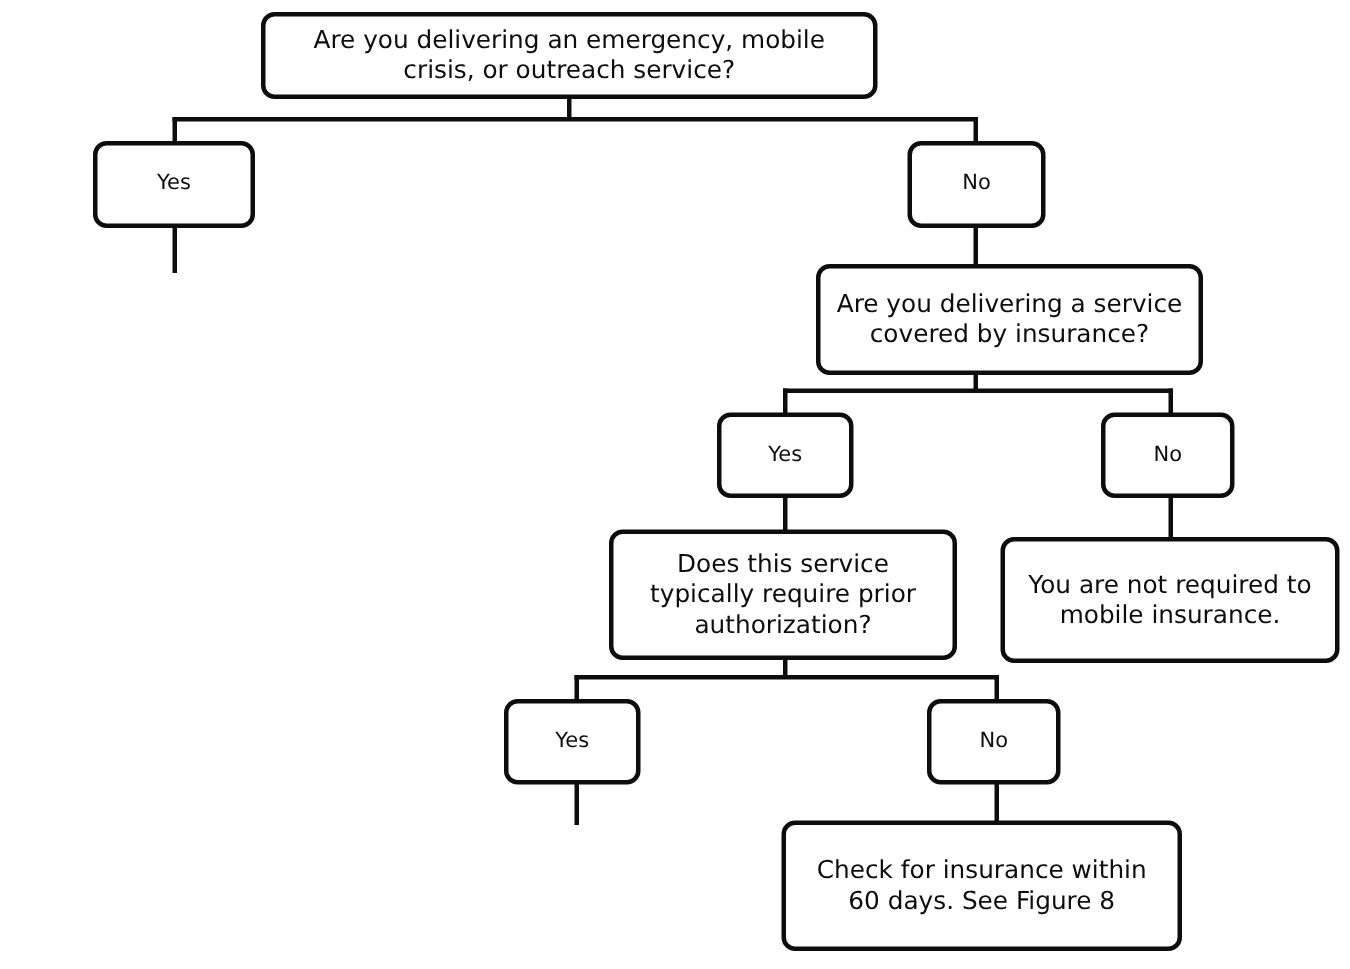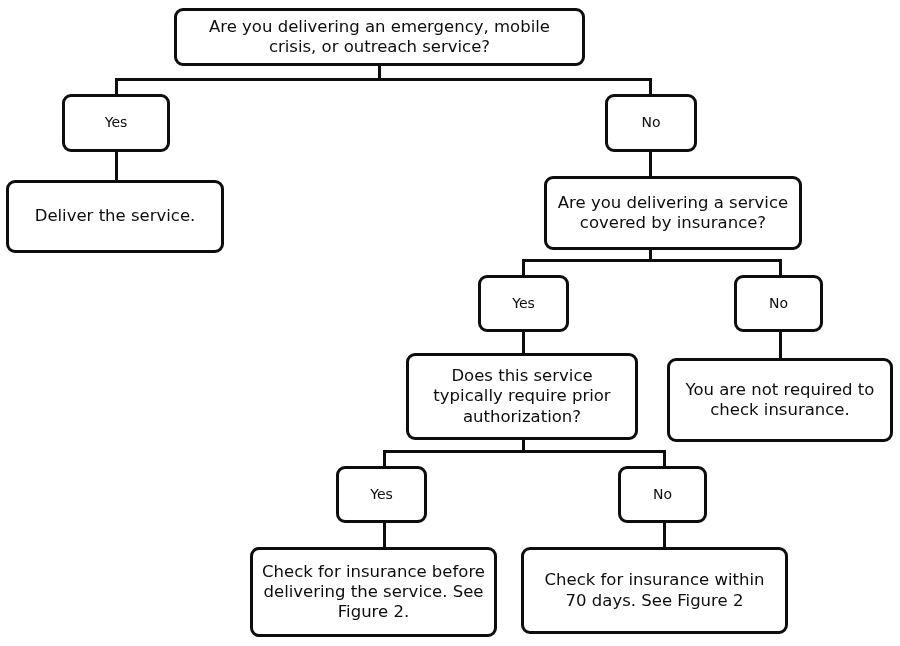--- a/index.html
+++ b/index.html
@@ -67,23 +67,20 @@
   <div class="node answer" style="left:62px; top:94px; width:108px; height:58px;">
     <span class="nlabel">Yes</span>
   </div>
 
   <div class="node answer" style="left:605px; top:94px; width:92px; height:58px;">
     <span class="nlabel">No</span>
   </div>
 
   <div class="edge v" style="left:115px; top:150px; height:32px;"></div>
 
-  <div class="node outcome" style="left:6px; top:180px; width:218px; height:73px;">
-    <span class="nlabel">Deliver the service.</span>
-  </div>
 
   <div class="edge v" style="left:649px; top:150px; height:28px;"></div>
 
   <div class="node question" style="left:544px; top:176px; width:258px; height:74px;">
     <span class="nlabel">Are you delivering a service covered by insurance?</span>
   </div>
 
   <div class="edge v" style="left:649px; top:248px; height:14px;"></div>
   <div class="edge h" style="left:522px; top:259px; width:260px;"></div>
   <div class="edge v" style="left:522px; top:259px; height:18px;"></div>
@@ -98,40 +95,37 @@
   </div>
 
   <div class="edge v" style="left:522px; top:330px; height:26px;"></div>
   <div class="edge v" style="left:779px; top:330px; height:30px;"></div>
 
   <div class="node question" style="left:406px; top:353px; width:232px; height:87px;">
     <span class="nlabel">Does this service typically require prior authorization?</span>
   </div>
 
   <div class="node outcome" style="left:667px; top:358px; width:226px; height:84px;">
-    <span class="nlabel">You are not required to check insurance.</span>
+    <span class="nlabel">You are not required to mobile insurance.</span>
   </div>
 
   <div class="edge v" style="left:522px; top:438px; height:14px;"></div>
   <div class="edge h" style="left:383px; top:450px; width:283px;"></div>
   <div class="edge v" style="left:383px; top:450px; height:18px;"></div>
   <div class="edge v" style="left:663px; top:450px; height:18px;"></div>
 
   <div class="node answer" style="left:336px; top:466px; width:91px; height:57px;">
     <span class="nlabel">Yes</span>
   </div>
 
   <div class="node answer" style="left:618px; top:466px; width:89px; height:57px;">
     <span class="nlabel">No</span>
   </div>
 
   <div class="edge v" style="left:383px; top:521px; height:29px;"></div>
   <div class="edge v" style="left:663px; top:521px; height:29px;"></div>
 
-  <div class="node outcome" style="left:250px; top:547px; width:247px; height:90px;">
-    <span class="nlabel">Check for insurance before delivering the service. See Figure 2.</span>
-  </div>
 
   <div class="node outcome" style="left:521px; top:547px; width:267px; height:87px;">
-    <span class="nlabel">Check for insurance within 70 days. See Figure 2</span>
+    <span class="nlabel">Check for insurance within 60 days. See Figure 8</span>
   </div>
 
 </div>
 
 </body></html>

